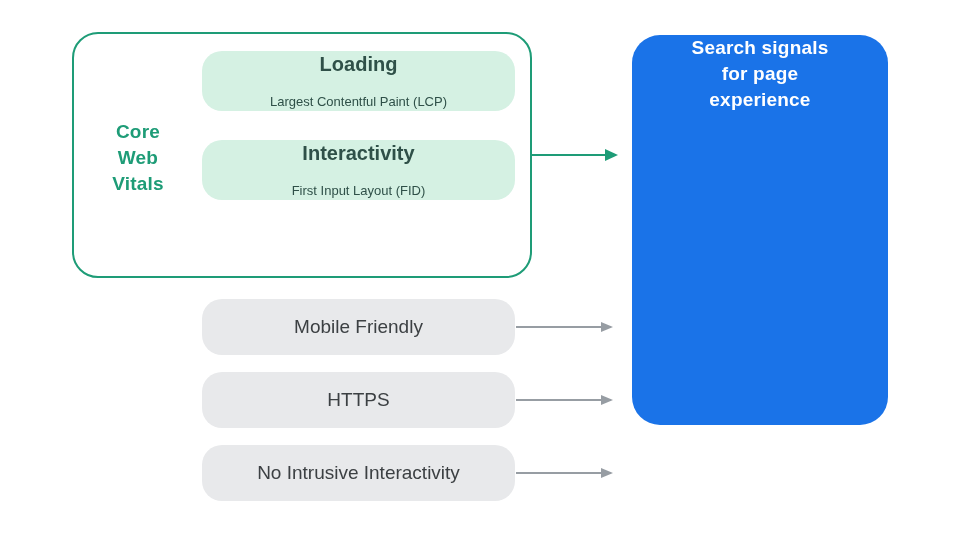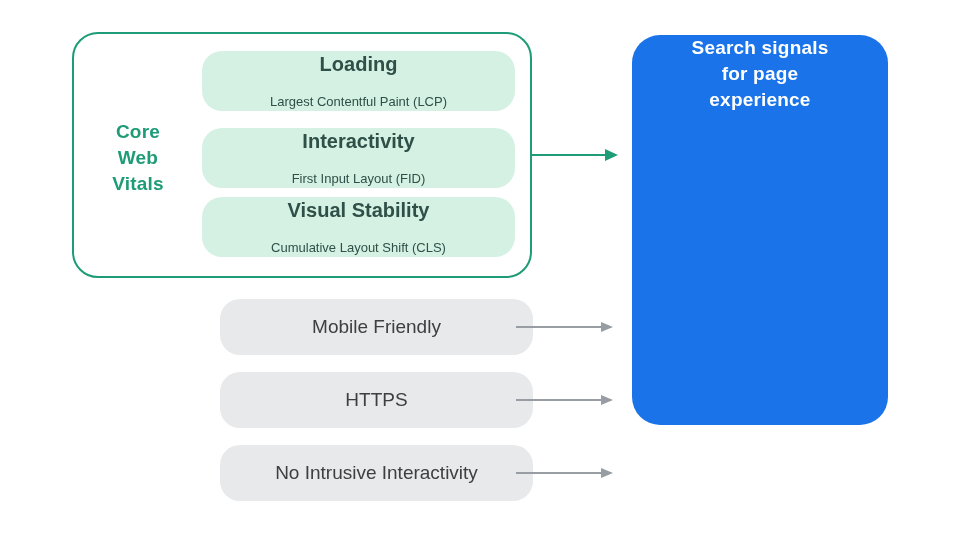--- a/index.html
+++ b/index.html
@@ -54,37 +54,37 @@
     left: 202px;
     width: 313px;
     border-radius: 20px;
     display: flex;
     flex-direction: column;
     align-items: center;
     justify-content: center;
     text-align: center;
   }
   .pill.mint { background: var(--mint); height: 60px; }
-  .pill.gray { background: var(--gray-fill); height: 56px; margin-left: 18px; }
+  .pill.gray { background: var(--gray-fill); height: 56px; }
 
   .pill-title {
     color: var(--pill-text);
     font-size: 20px;
     font-weight: 600;
     line-height: 24px;
   }
   .pill-subtitle {
     color: var(--pill-text);
     font-size: 13px;
     font-weight: 400;
     line-height: 16px;
     margin-top: 18px;
   }
   .pill-mint-1 { top: 51px; }
-  .pill-mint-2 { top: 128px; }
+  .pill-mint-2 { top: 140px; }
   .pill-mint-3 { top: 197px; }
 
   .gray-label {
     color: var(--gray-text);
     font-size: 19px;
     font-weight: 400;
   }
   .pill-gray-1 { top: 299px; }
   .pill-gray-2 { top: 372px; }
   .pill-gray-3 { top: 445px; }
@@ -156,24 +156,20 @@
   <div class="pill mint pill-mint-1">
     <div class="pill-title">Loading</div>
     <div class="pill-subtitle">Largest Contentful Paint (LCP)</div>
   </div>
 
   <div class="pill mint pill-mint-2">
     <div class="pill-title">Interactivity</div>
     <div class="pill-subtitle">First Input Layout (FID)</div>
   </div>
 
-  <div class="pill mint pill-mint-3">
-    <div class="pill-title">Visual Stability</div>
-    <div class="pill-subtitle">Cumulative Layout Shift (CLS)</div>
-  </div>
 
   <div class="pill gray pill-gray-1">
     <div class="gray-label">Mobile Friendly</div>
   </div>
 
   <div class="pill gray pill-gray-2">
     <div class="gray-label">HTTPS</div>
   </div>
 
   <div class="pill gray pill-gray-3">

